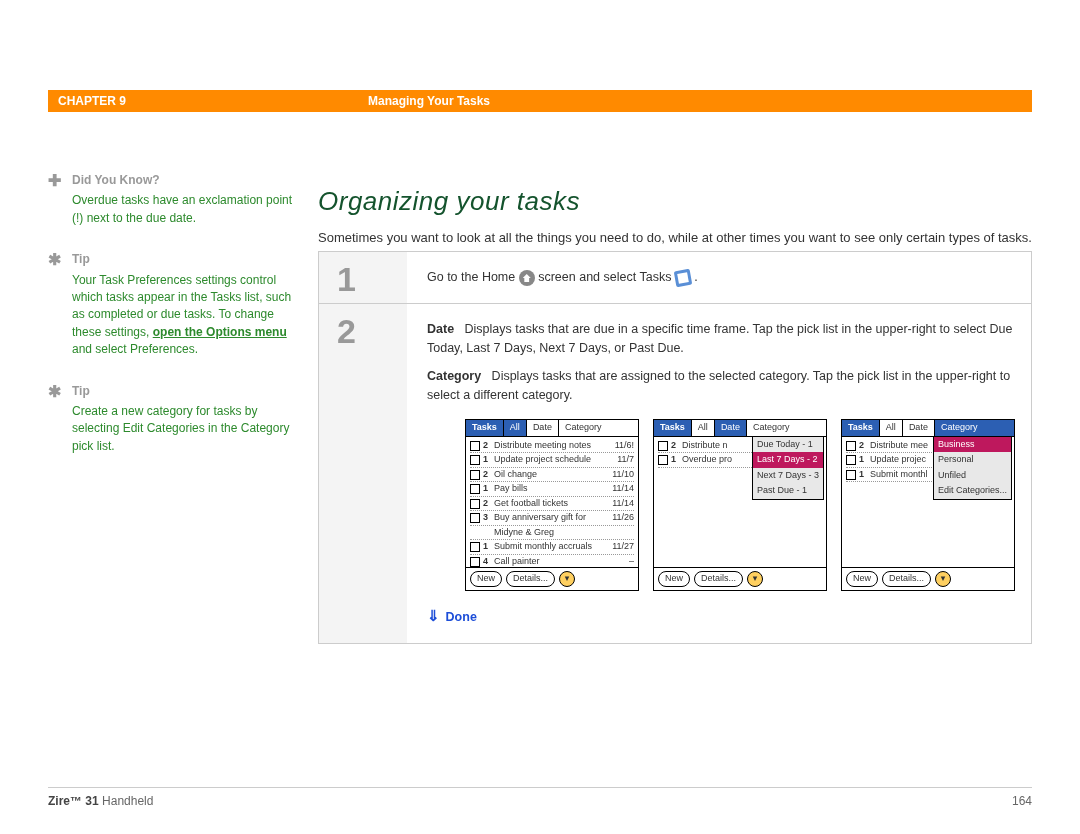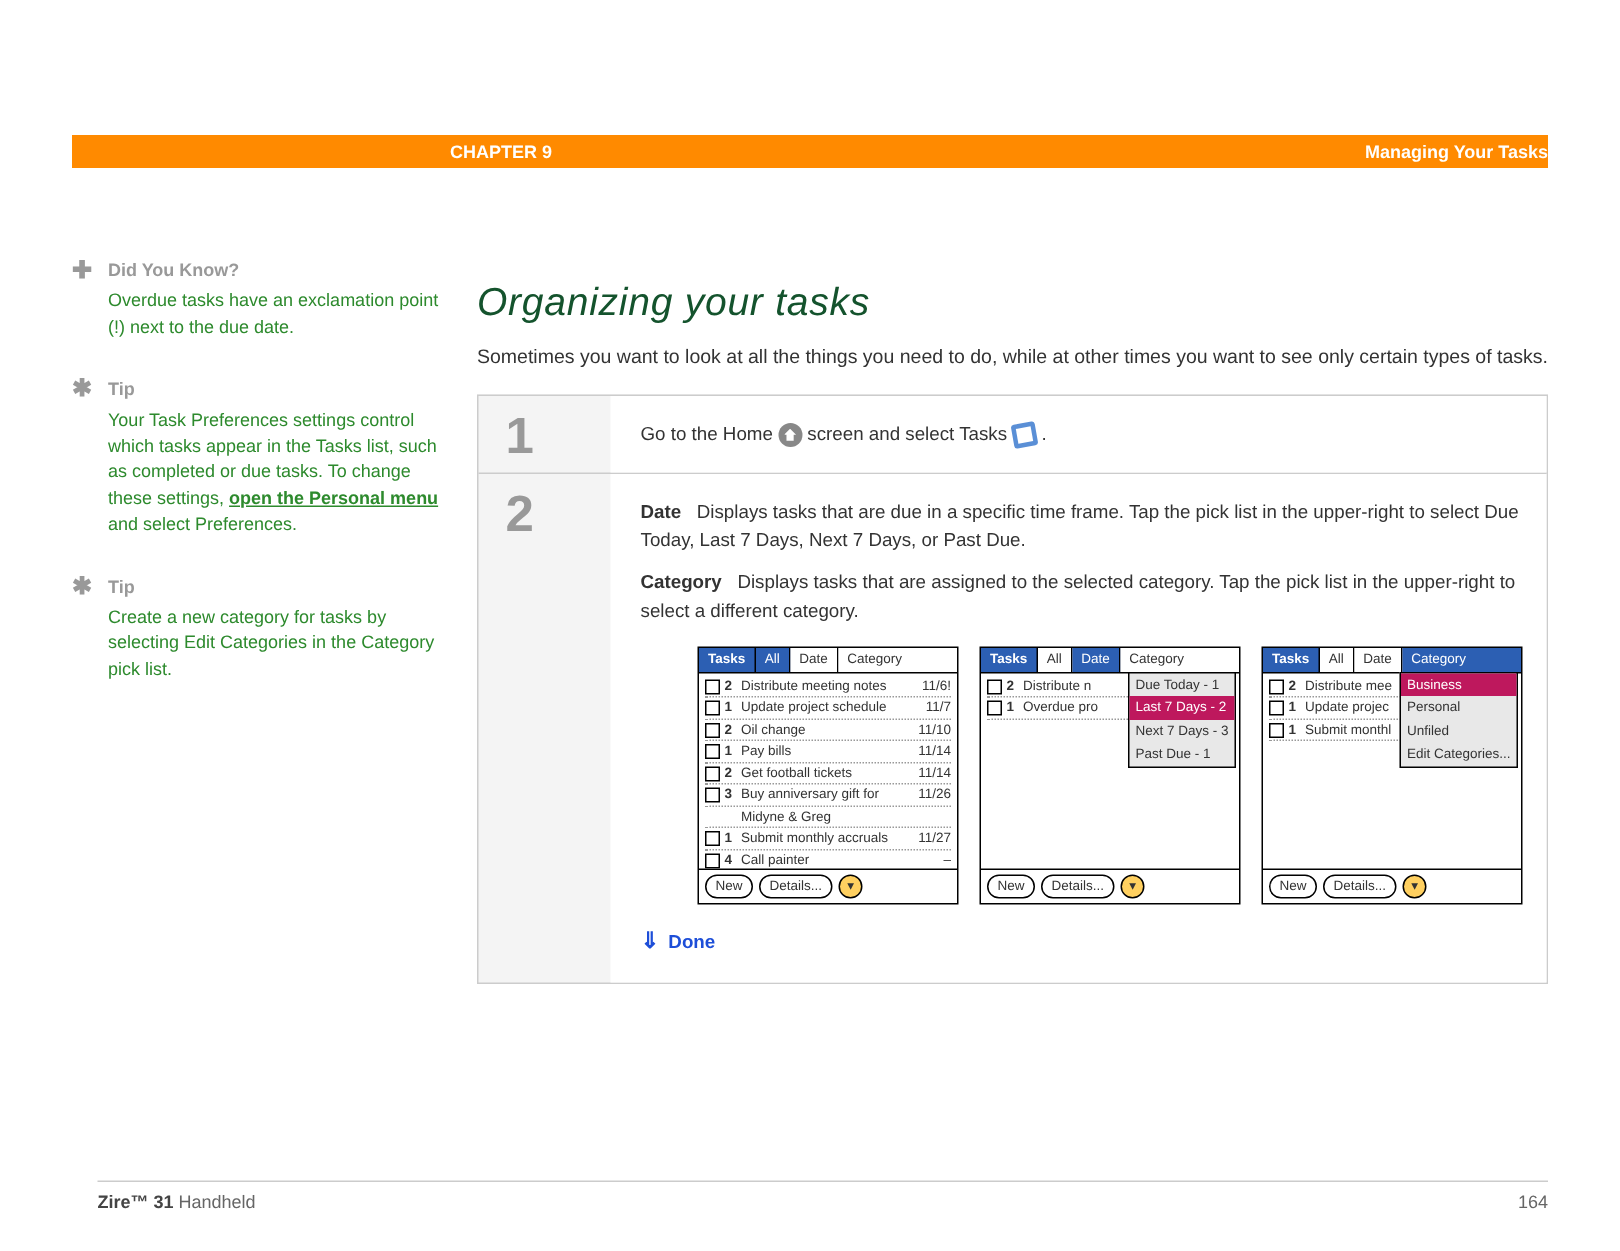--- a/index.html
+++ b/index.html
@@ -16,21 +16,20 @@
   .page {
     padding: 90px 48px 0 48px;
   }
   .header-bar {
     background: #ff8a00;
     color: #fff;
     font-weight: bold;
     font-size: 12px;
     padding: 4px 0;
     display: flex;
-    text-align: right;
   }
   .header-chapter {
     padding-left: 10px;
     width: 310px;
   }
   .header-title {
     flex: 1;
   }
   .content {
     display: flex;
@@ -78,21 +77,21 @@
     font-weight: normal;
     color: #14532d;
     margin: 14px 0 12px 0;
     letter-spacing: 0.5px;
     font-style: italic;
   }
   .intro {
     font-size: 13px;
     line-height: 1.4;
     color: #333;
-    margin-bottom: 16px;
+    margin-bottom: 4px;
   }
   .steps-box {
     border: 1px solid #ccc;
     background: #f4f4f4;
   }
   .step-row {
     display: flex;
     border-bottom: 1px solid #ccc;
   }
   .step-row:last-child { border-bottom: none; }
@@ -232,21 +231,21 @@
     margin-top: 14px;
     font-weight: bold;
     color: #1d4ed8;
   }
   .done-row .arrow {
     font-size:15px;
     margin-right:6px;
   }
   .footer {
     position: absolute;
-    left: 65px; right: 48px;
+    left: 48px; right: 48px;
     bottom: 26px;
     border-top: 1px solid #ccc;
     padding-top: 6px;
     font-size: 12px;
     color: #666;
     display:flex;
     justify-content:space-between;
   }
   .footer .prod b { color:#444; }
 </style>
@@ -265,21 +264,21 @@
       <div class="sidebar-section">
         <div class="sidebar-icon">✚</div>
         <div class="sidebar-heading">Did You Know?</div>
         <div class="sidebar-body">Overdue tasks have an exclamation point (!) next to the due date.</div>
       </div>
 
       <div class="sidebar-section">
         <div class="sidebar-icon">✱</div>
         <div class="sidebar-heading">Tip</div>
         <div class="sidebar-body">
-          <span>Your Task Preferences settings control which tasks appear in the Tasks list, such as completed or due tasks. To change these settings, </span><span class="link">open the Personal menu</span><span> and select Preferences.</span>
+          <span>Your Task Preferences settings control which tasks appear in the Tasks list, such as completed or due tasks. To change these settings, </span><span class="link">open the Options menu</span><span> and select Preferences.</span>
         </div>
       </div>
 
       <div class="sidebar-section">
         <div class="sidebar-icon">✱</div>
         <div class="sidebar-heading">Tip</div>
         <div class="sidebar-body">Create a new category for tasks by selecting Edit Categories in the Category pick list.</div>
       </div>
 
     </div>

